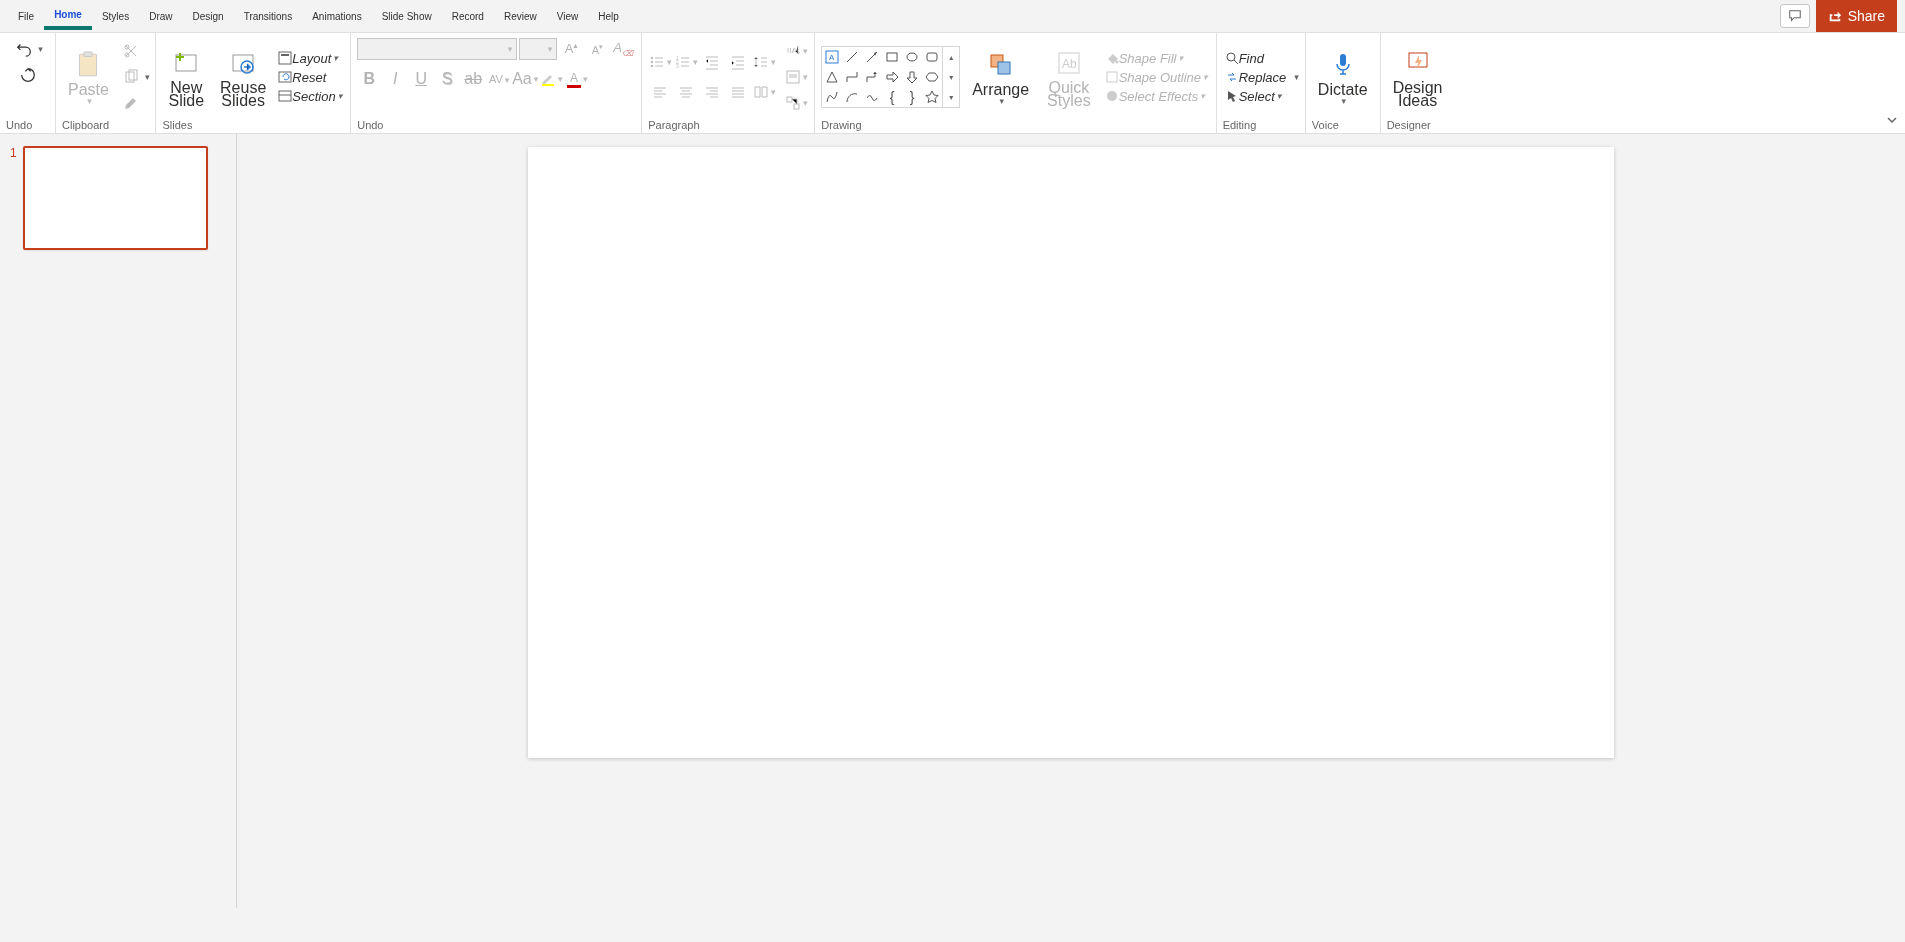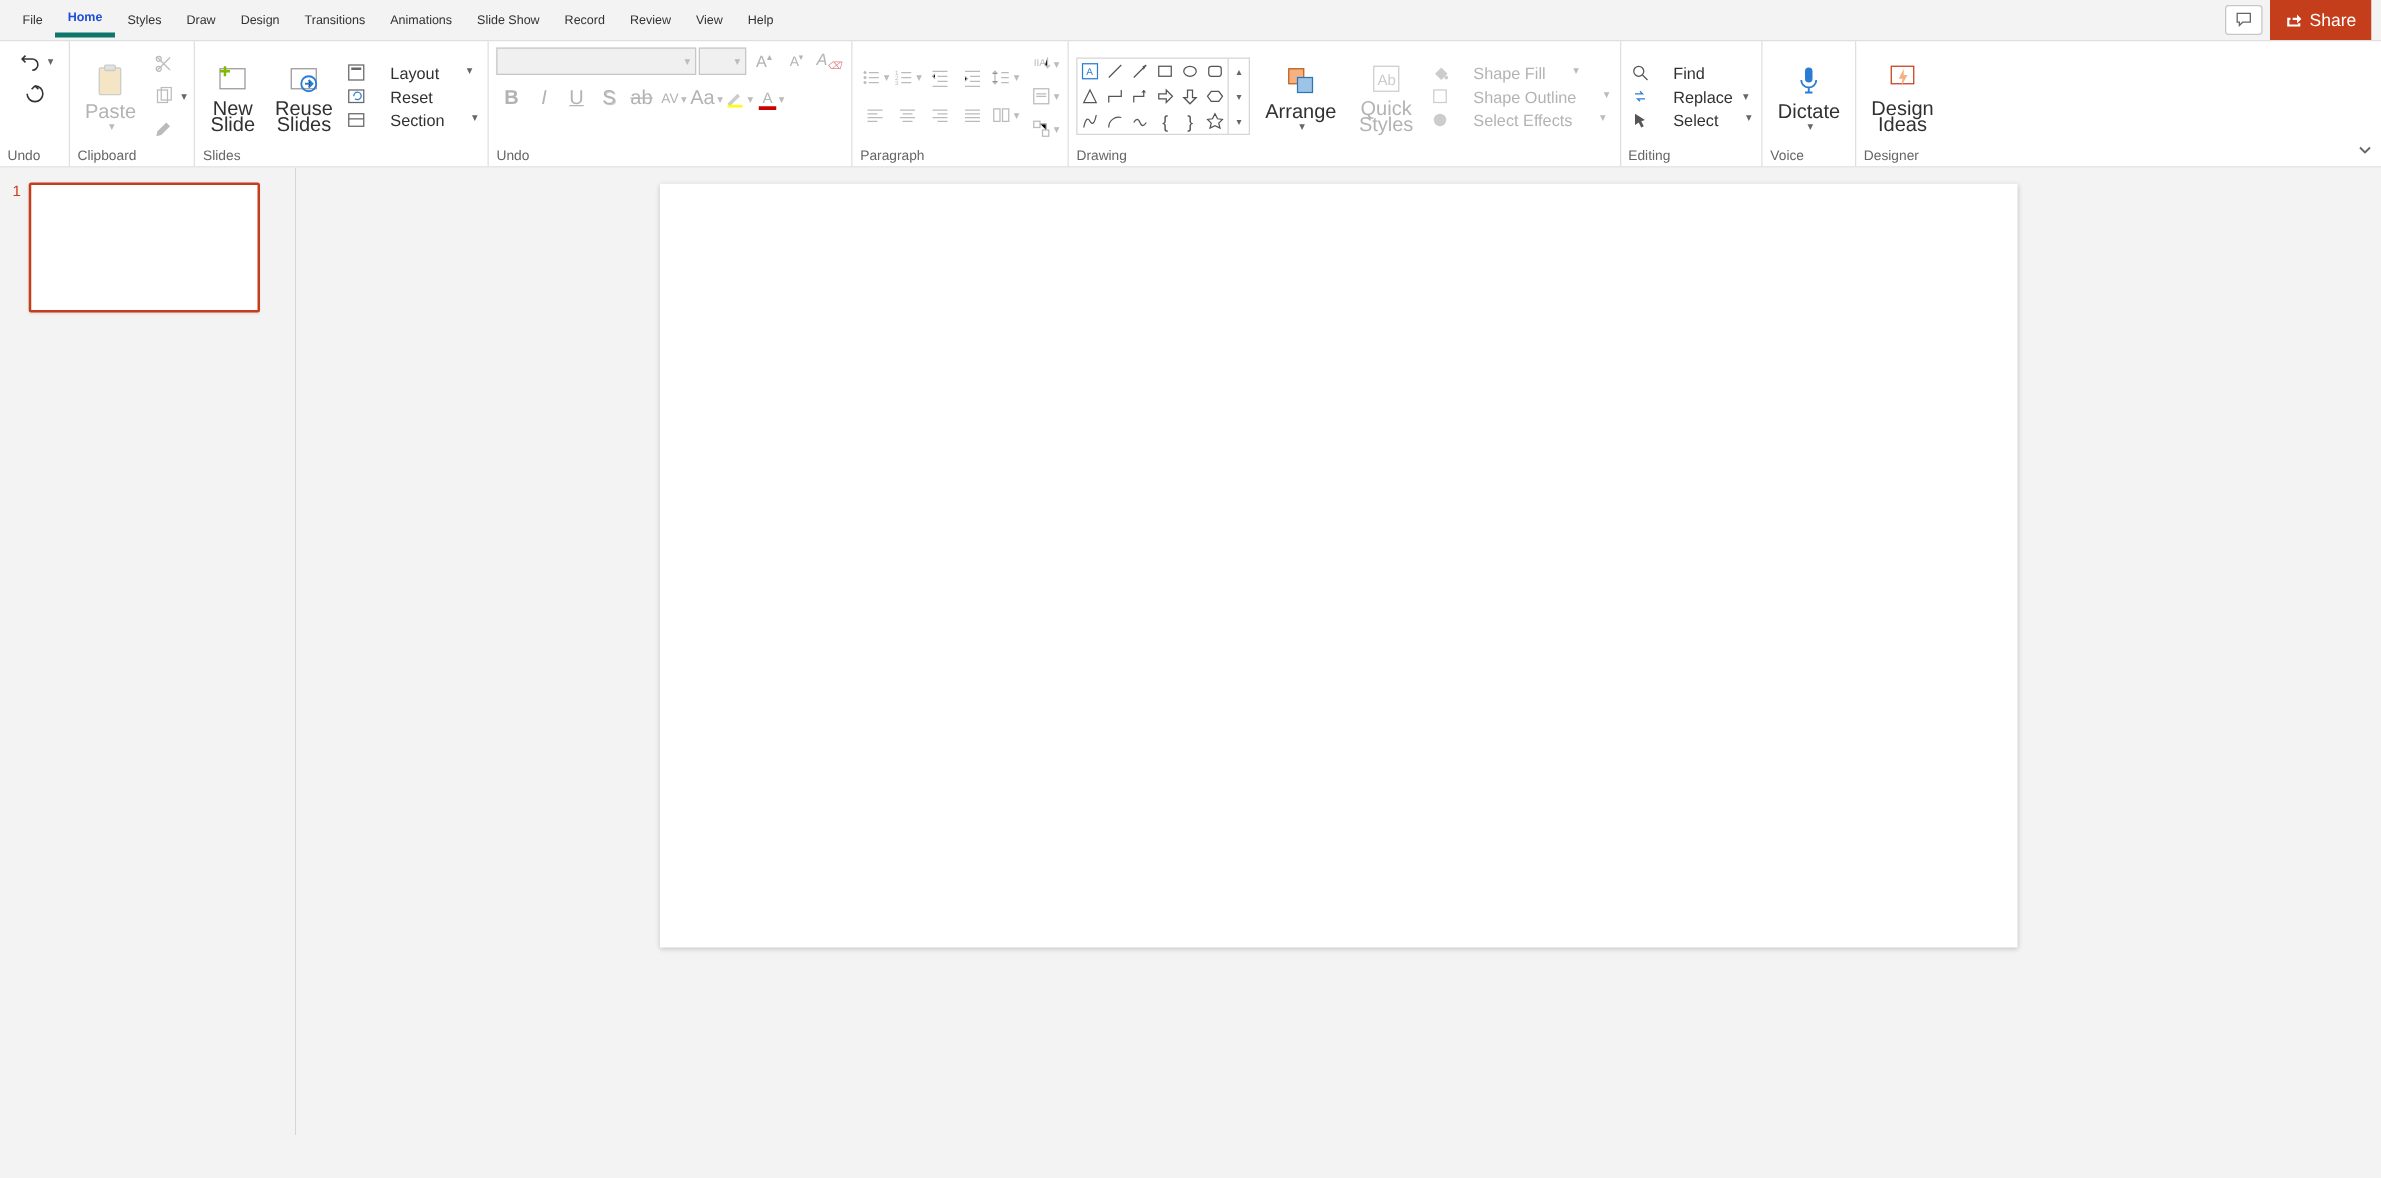--- a/index.html
+++ b/index.html
@@ -19,21 +19,21 @@
 .group-body { flex: 1; display: flex; align-items: center; gap: 4px; }
 .group-label { font-size: 11px; color: #666; text-align: left; padding-top: 2px; position: relative; }
 
 .vbtn { display: flex; flex-direction: column; align-items: center; justify-content: center; padding: 0 6px; cursor: pointer; color: #323130; }
 .vbtn.disabled, .hbtn.disabled, .sq.disabled { color: #b3b3b3; cursor: default; }
 .vbtn span.lbl { font-size: 16px; margin-top: 2px; line-height: 13px; text-align: center; }
 .vbtn .ic { height: 32px; display: flex; align-items: center; justify-content: center; }
 
 .sq { width: 24px; height: 24px; display: flex; align-items: center; justify-content: center; cursor: pointer; color: #555; border-radius: 3px; }
 
-.hbtn { display: flex; align-items: flex-start; gap: 20px; font-size: 13px; color: #323130; cursor: pointer; padding: 1px 2px; }
+.hbtn { display: flex; align-items: center; gap: 0; font-size: 13px; color: #323130; cursor: pointer; padding: 1px 2px; font-style: italic; }
 .hbtn.disabled { color: #b3b3b3; }
 
 .col3 { display: flex; flex-direction: column; gap: 2px; }
 
 .font-combo { height: 22px; border: 1px solid #c6c6c6; background: #fff; display: flex; align-items: center; padding: 0 4px; }
 .font-combo.disabled { background: #f0f0f0; color: #aaa; }
 .font-name { width: 160px; }
 .font-size { width: 38px; }
 
 .chev { font-size: 9px; color: #666; margin-left: 2px; }

